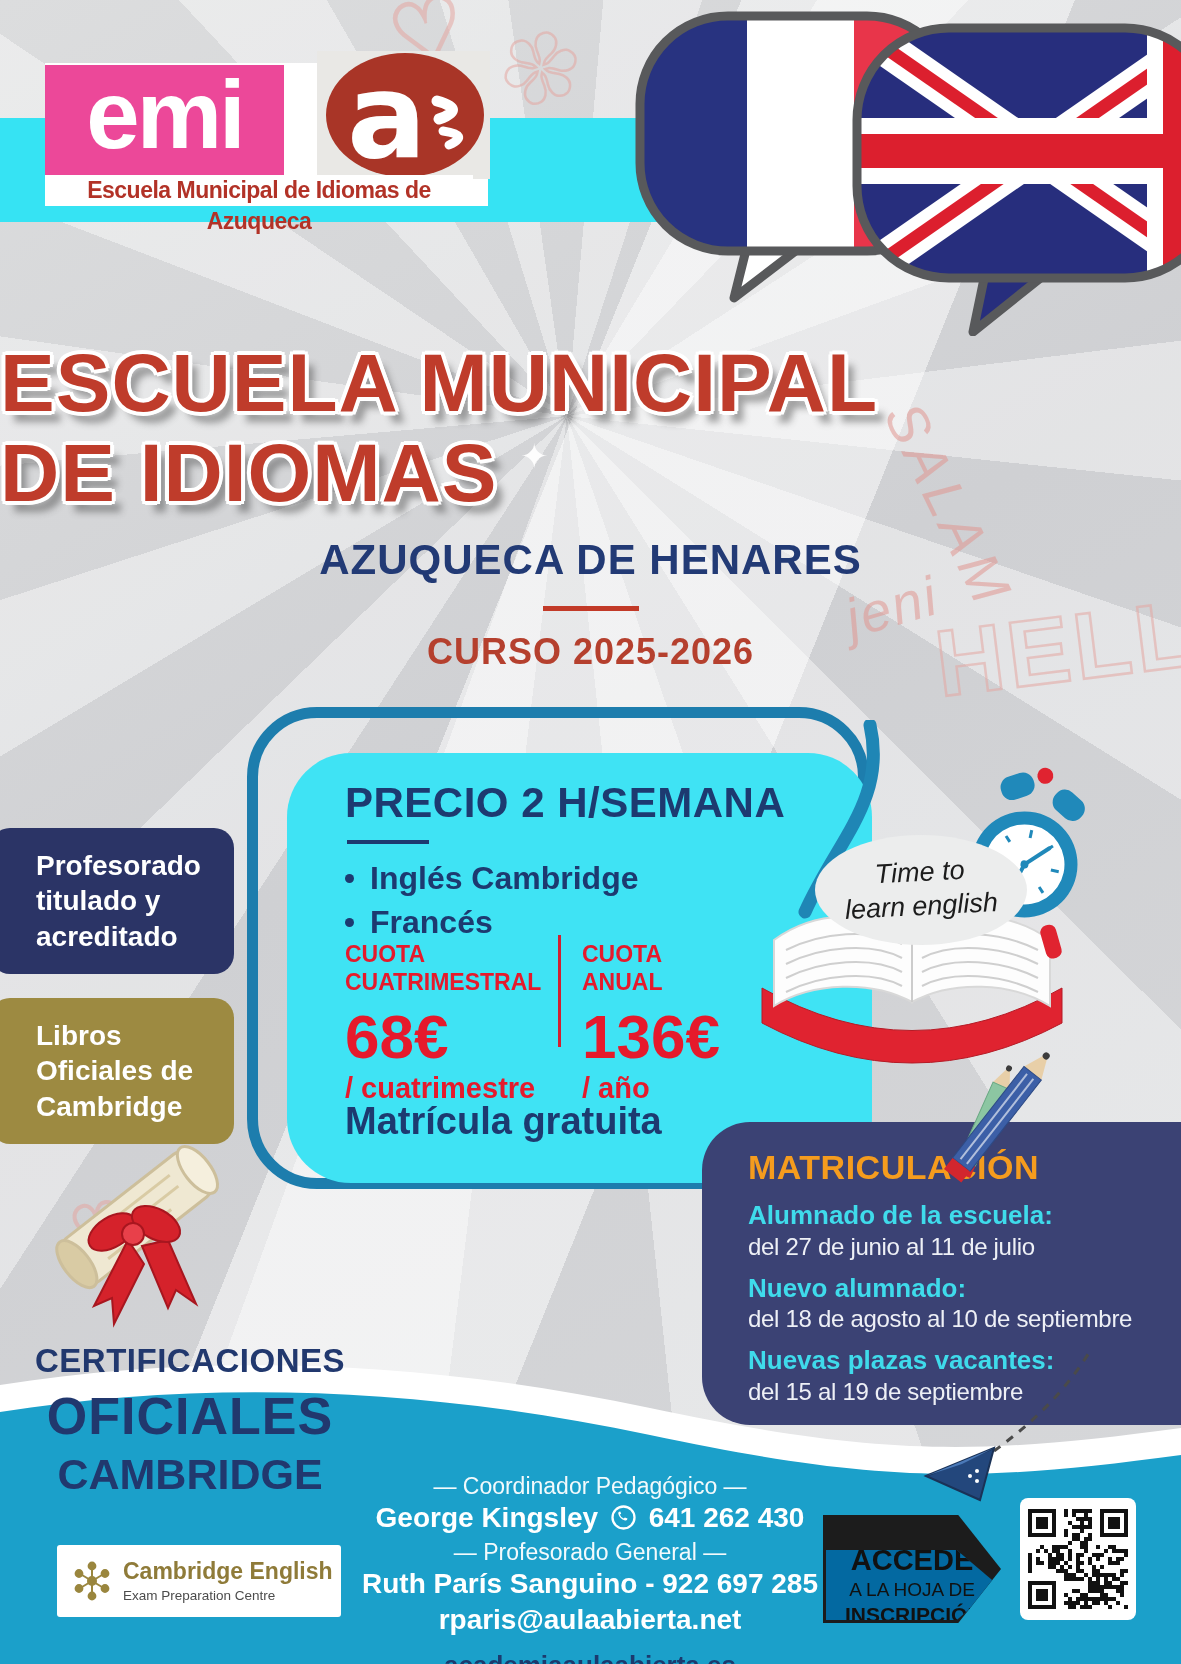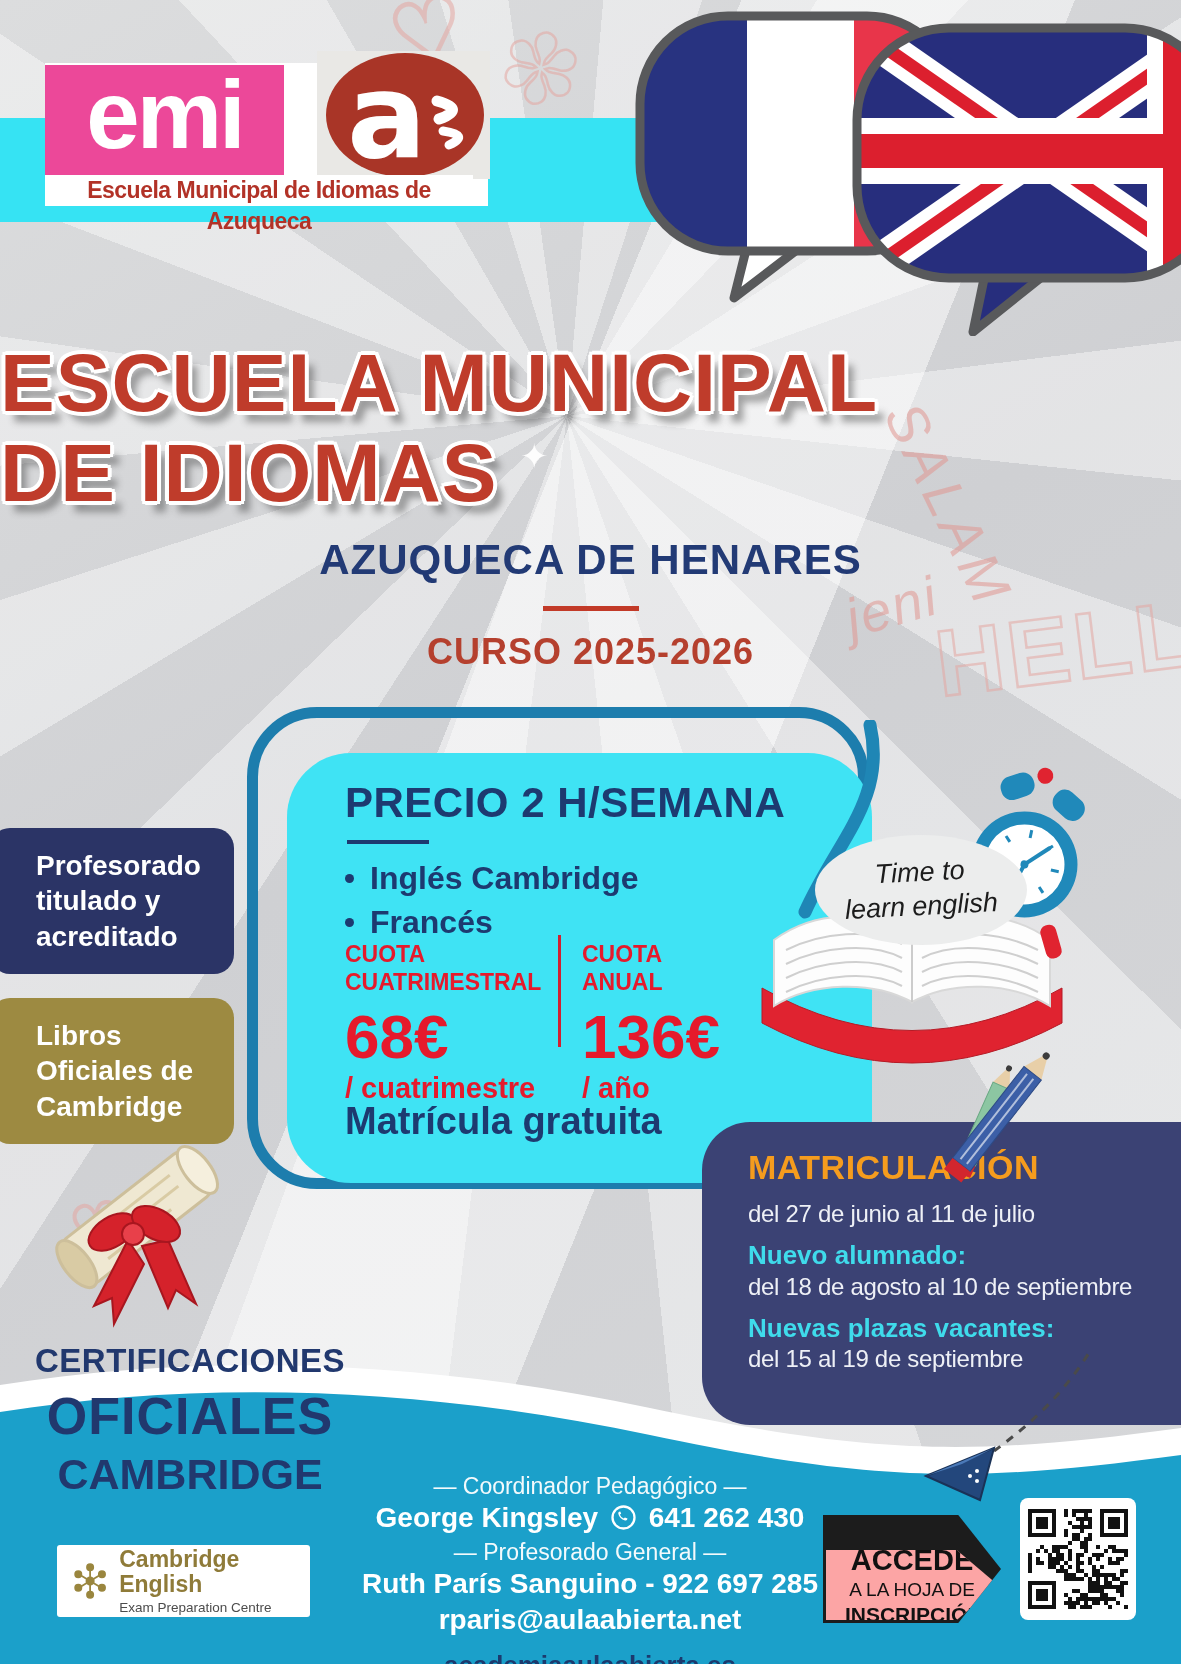--- a/index.html
+++ b/index.html
@@ -77,34 +77,34 @@
   .enroll-group{color:#3fdbeb;font-size:26px;font-weight:700;line-height:1.25;}
   .enroll-dates{color:#eef0f6;font-size:24px;font-weight:400;line-height:1.25;letter-spacing:-0.3px;}
   
   .wave{left:0;top:1335px;z-index:5;}
   .blue-solid{left:0;top:1488px;width:100%;height:176px;background:#1ba0ca;z-index:5;}
   .diploma{left:20px;top:1100px;z-index:5;}
   .certs{left:35px;top:1342px;width:310px;text-align:center;z-index:8;color:#21386e;}
   .certs .l1{font-size:33px;font-weight:800;letter-spacing:.5px;}
   .certs .l2{font-size:52px;font-weight:800;margin-top:6px;letter-spacing:1px;}
   .certs .l3{font-size:43px;font-weight:800;margin-top:4px;}
-  .camb-box{left:57px;top:1545px;width:253px;height:72px;background:#fff;border-radius:3px;z-index:9;
+  .camb-box{left:57px;top:1545px;width:284px;height:72px;background:#fff;border-radius:3px;z-index:9;
      display:flex;align-items:center;gap:10px;padding-left:14px;box-sizing:border-box;}
   .camb-name{color:#8f7b39;font-size:23px;font-weight:700;line-height:1.1;}
   .camb-sub{color:#4c4c4c;font-size:13.5px;margin-top:3px;}
   .contact{left:290px;top:1468px;width:600px;text-align:center;color:#fff;z-index:9;}
   .c-role{font-size:23px;font-weight:400;opacity:.95;margin-top:5px;}
   .c-name{font-size:28px;font-weight:700;margin-top:2px;}
   .c-email{font-size:28px;font-weight:700;margin-top:4px;}
   .c-web{font-size:26px;font-weight:700;color:#1c3a6e;margin-top:14px;}
   .wa-icon{vertical-align:-4px;margin:0 4px;}
   
   .cta-outer{left:823px;top:1515px;width:178px;height:108px;background:#1c1c1c;z-index:9;
      clip-path:polygon(0% 0%,76% 0%,100% 50%,76% 100%,0% 100%);}
-  .cta-inner{position:absolute;inset:3px;background:#fca5a5;
+  .cta-inner{position:absolute;inset:3px;background:#0369a1;
      clip-path:polygon(0% 0%,76% 0%,100% 50%,76% 100%,0% 100%);
      display:flex;flex-direction:column;align-items:center;justify-content:center;margin-top:32px;}
   .cta-inner > div{width:78%;text-align:center;color:#111;}
   .cta-l1{font-size:29px;font-weight:900;}
   .cta-l2{font-size:19px;font-weight:400;margin-top:2px;}
   .cta-l3{font-size:21px;font-weight:900;margin-top:2px;}
   .qr-box{left:1020px;top:1498px;width:116px;height:122px;background:#fff;border-radius:8px;z-index:9;
      display:flex;align-items:center;justify-content:center;}
   .plane{left:900px;top:1330px;z-index:8;}
 </style>
@@ -278,20 +278,21 @@
       <line x1="7" y1="30" x2="7" y2="138" stroke="#ffffff" stroke-width="2" opacity=".6"></line>
       <line x1="15" y1="30" x2="15" y2="138" stroke="#ffffff" stroke-width="2" opacity=".6"></line>
       <rect x="0" y="142" width="22" height="14" fill="#d2262e"></rect>
     </g>
   </svg>
 
   <div class="abs enroll">
     <div class="enroll-title">MATRICULACIÓN</div>
     <div class="enroll-list">
       <div class="enroll-item">
+        <div class="enroll-group">Alumnado de la escuela:</div>
         <div class="enroll-dates">del 27 de junio al 11 de julio</div>
       </div>
       <div class="enroll-item">
         <div class="enroll-group">Nuevo alumnado:</div>
         <div class="enroll-dates">del 18 de agosto al 10 de septiembre</div>
       </div>
       <div class="enroll-item">
         <div class="enroll-group">Nuevas plazas vacantes:</div>
         <div class="enroll-dates">del 15 al 19 de septiembre</div>
       </div>

